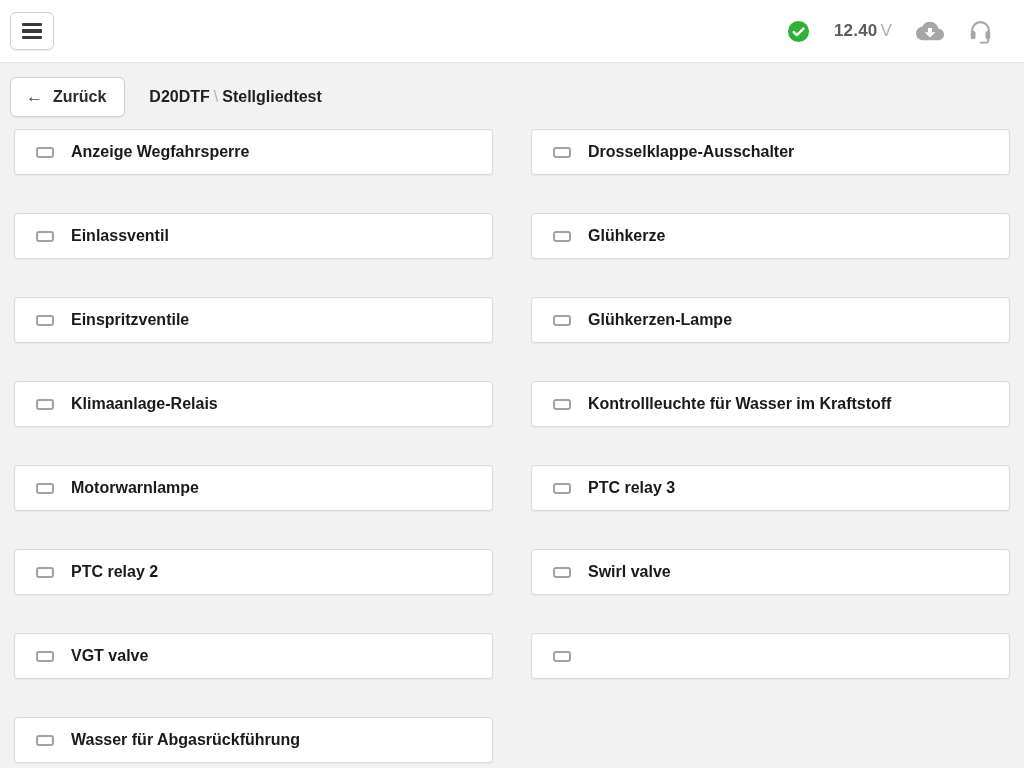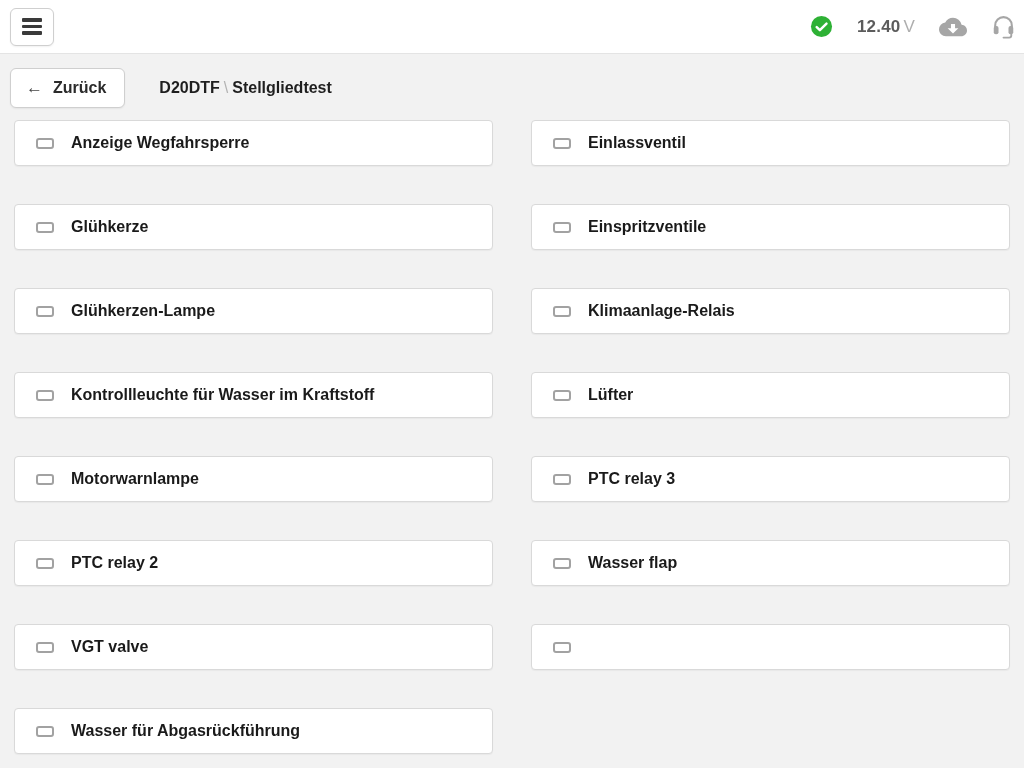--- a/index.html
+++ b/index.html
@@ -6,27 +6,27 @@
   html, body { width: 1024px; height: 768px; }
   body {
     font-family: "Liberation Sans", "DejaVu Sans", sans-serif;
     background: #f2f2f2;
     overflow: hidden;
     color: #1a1a1a;
   }
 
   
   .topbar {
-    height: 54px;
+    height: 63px;
     background: #ffffff;
     border-bottom: 1px solid #e4e4e4;
     display: flex;
     align-items: center;
     justify-content: space-between;
-    padding: 0 8px 0 10px;
+    padding: 0 31px 0 10px;
   }
   .menu-btn {
     width: 44px; height: 38px;
     background: #fff;
     border: 1px solid #cfcfcf;
     border-radius: 6px;
     box-shadow: 0 1px 2px rgba(0,0,0,0.06);
     display: flex; flex-direction: column;
     align-items: center; justify-content: center;
     gap: 3px;
@@ -54,21 +54,21 @@
     display: flex; align-items: center;
     gap: 10px;
     padding: 0 18px 0 15px;
     font-family: inherit;
     font-size: 16px;
     font-weight: 600;
     color: #2b2b2b;
     cursor: pointer;
   }
   .back-btn .arrow { font-size: 17px; font-weight: 400; color: #444; }
-  .breadcrumb { margin-left: 34px; font-size: 16px; font-weight: 600; color: #1f1f1f; }
+  .breadcrumb { margin-left: 24px; font-size: 16px; font-weight: 600; color: #1f1f1f; }
   .breadcrumb .sep { color: #b3b3b3; font-weight: 400; padding: 0 4px; }
 
   
   .grid {
     margin: 12px 14px 0 14px;
     display: grid;
     grid-template-columns: 1fr 1fr;
     column-gap: 10px;
     row-gap: 11px;
     gap: 38px;
@@ -141,20 +141,24 @@
     <span>D20DTF</span><span class="sep">\</span><span>Stellgliedtest</span>
   </div>
 </div>
 
 <main class="grid" id="item-grid">
   <div class="card">
     <span class="relay-icon"></span>
     <span class="card-label">Anzeige Wegfahrsperre</span>
   </div>
 
+  <div class="card">
+    <span class="relay-icon"></span>
+    <span class="card-label">Drosselklappe-Ausschalter</span>
+  </div>
 
   <div class="card">
     <span class="relay-icon"></span>
     <span class="card-label">Einlassventil</span>
   </div>
 
   <div class="card">
     <span class="relay-icon"></span>
     <span class="card-label">Glühkerze</span>
   </div>
@@ -172,43 +176,39 @@
   <div class="card">
     <span class="relay-icon"></span>
     <span class="card-label">Klimaanlage-Relais</span>
   </div>
 
   <div class="card">
     <span class="relay-icon"></span>
     <span class="card-label">Kontrollleuchte für Wasser im Kraftstoff</span>
   </div>
 
-  <div class="card">
-    <span class="relay-icon"></span>
-    <span class="card-label">Lüfter</span>
-  </div>
 
   <div class="card">
     <span class="relay-icon"></span>
     <span class="card-label">Motorwarnlampe</span>
   </div>
 
   <div class="card">
     <span class="relay-icon"></span>
     <span class="card-label">PTC relay 3</span>
   </div>
 
   <div class="card">
     <span class="relay-icon"></span>
     <span class="card-label">PTC relay 2</span>
   </div>
 
   <div class="card">
     <span class="relay-icon"></span>
-    <span class="card-label">Wasser flap</span>
+    <span class="card-label">Swirl valve</span>
   </div>
 
   <div class="card">
     <span class="relay-icon"></span>
     <span class="card-label">VGT valve</span>
   </div>
 
   <div class="card">
     <span class="relay-icon"></span>
   </div>

